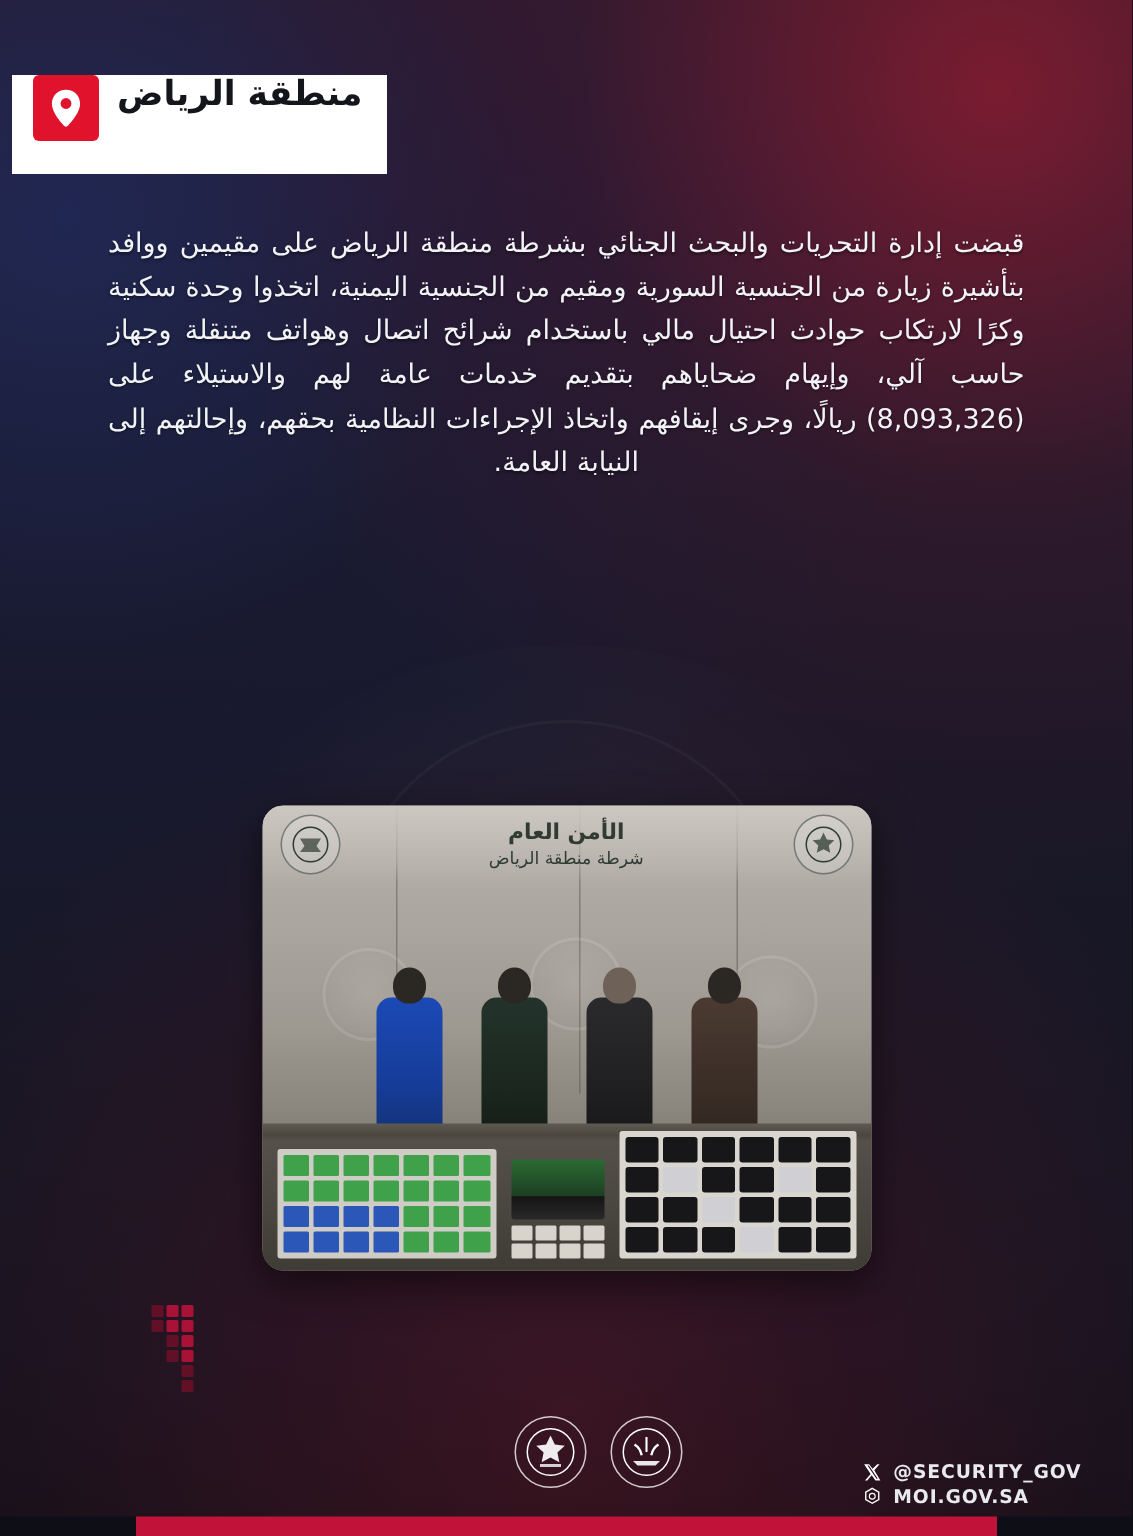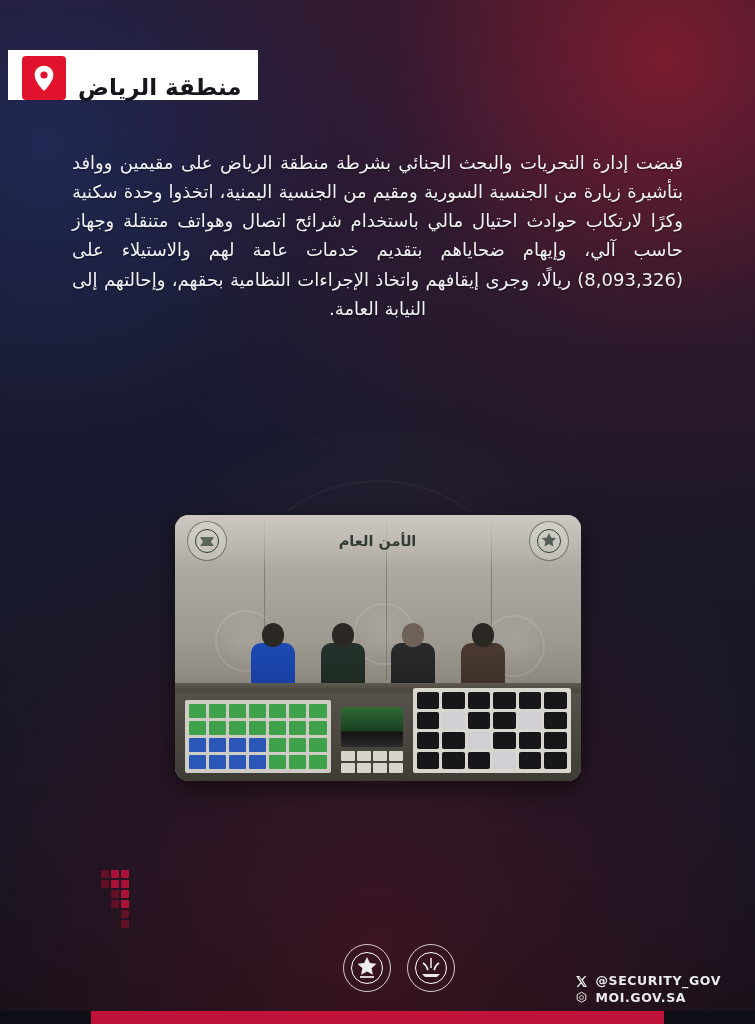--- a/index.html
+++ b/index.html
@@ -52,24 +52,24 @@
     left: 0;
     right: 0;
     height: 50px;
     display: flex;
     flex-direction: row;
     align-items: stretch;
     justify-content: flex-end;
   }
   .region-badge {
     display: flex;
-    align-items: flex-end;
+    align-items: flex-start;
     background: #ffffff;
     color: #111318;
-    height: 50px;
+    height: 66px;
     padding: 0 16px 0 14px;
     box-sizing: border-box;
   }
   .region-label {
     font-size: 23px;
     font-weight: bold;
     letter-spacing: 0px;
     color: #14161c;
     white-space: nowrap;
     padding-left: 10px;
@@ -119,25 +119,25 @@
     text-align: justify;
     text-align-last: center;
     font-weight: 500;
     letter-spacing: 0px;
     text-shadow: 0 1px 2px rgba(0,0,0,0.45);
   }
 
   
   .photo-frame {
     position: absolute;
-    top: 515px;
+    top: 537px;
     left: 50%;
     transform: translateX(-50%);
     width: 406px;
-    height: 266px;
+    height: 310px;
     border-radius: 14px;
     overflow: hidden;
     box-shadow: 0 8px 26px rgba(0,0,0,0.55);
     background: #8f8b86;
   }
   .photo-inner {
     position: absolute;
     inset: 0;
     background:
       linear-gradient(180deg, #b9b4ad 0%, #a9a49d 28%, #9d9890 48%, #8e8981 62%, #7d786f 78%, #6e6960 100%);
@@ -383,20 +383,21 @@
 
       <div class="photo-header">
         <div class="ph-logo">
           <svg width="26" height="26" viewBox="0 0 26 26" aria-hidden="true">
             <circle cx="13" cy="13" r="11.5" fill="none" stroke="#2d3c32" stroke-width="1"></circle>
             <path d="M13 5l2.2 4.6 5 0.6-3.7 3.4 1 4.9-4.5-2.4-4.5 2.4 1-4.9L5.8 10.2l5-0.6z" fill="#2d3c32" opacity="0.75"></path>
           </svg>
         </div>
         <div class="ph-title">
           <div class="t1">الأمن العام</div>
+          <div class="t2">شرطة منطقة الرياض</div>
         </div>
         <div class="ph-logo">
           <svg width="26" height="26" viewBox="0 0 26 26" aria-hidden="true">
             <circle cx="13" cy="13" r="11.5" fill="none" stroke="#2d3c32" stroke-width="1"></circle>
             <path d="M6 9h14l-3 5 3 4H6l3-4z" fill="#2d3c32" opacity="0.7"></path>
           </svg>
         </div>
       </div>
 
       <div class="suspects">

